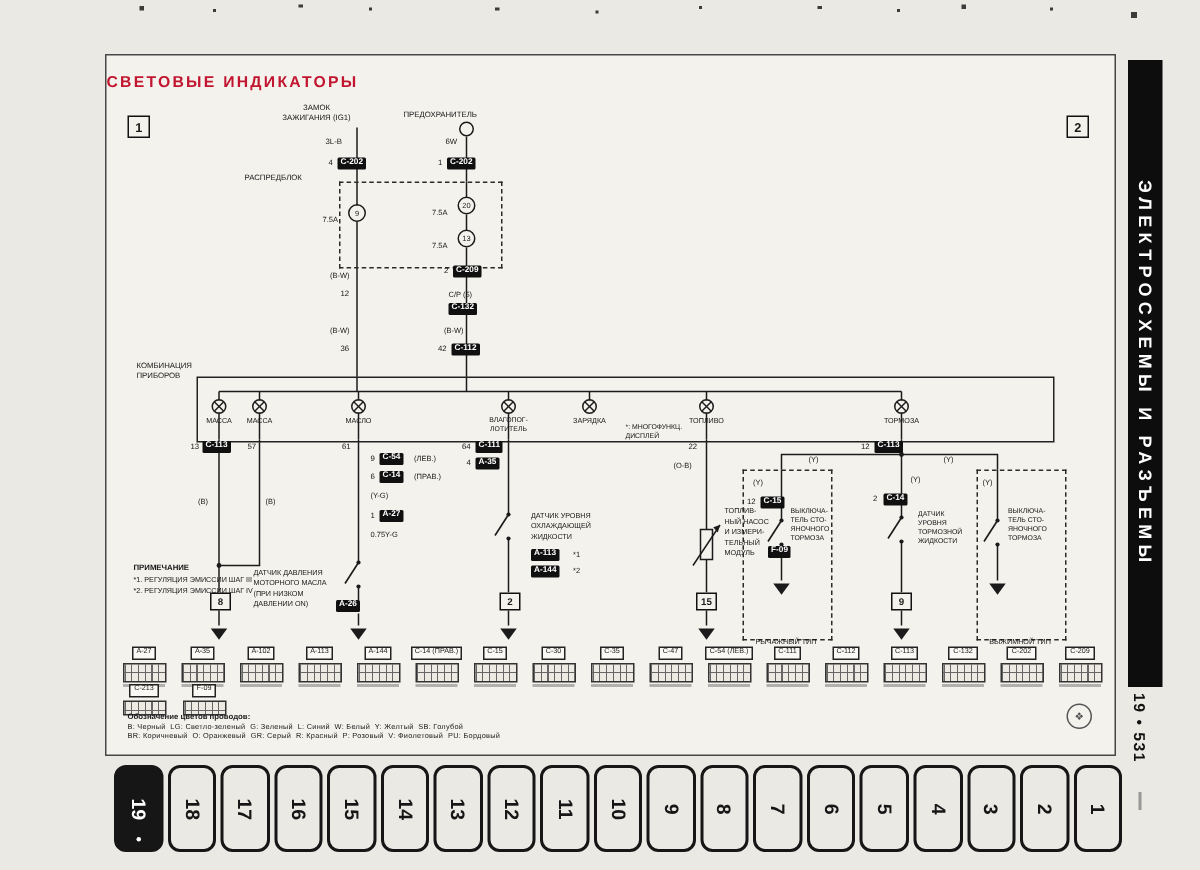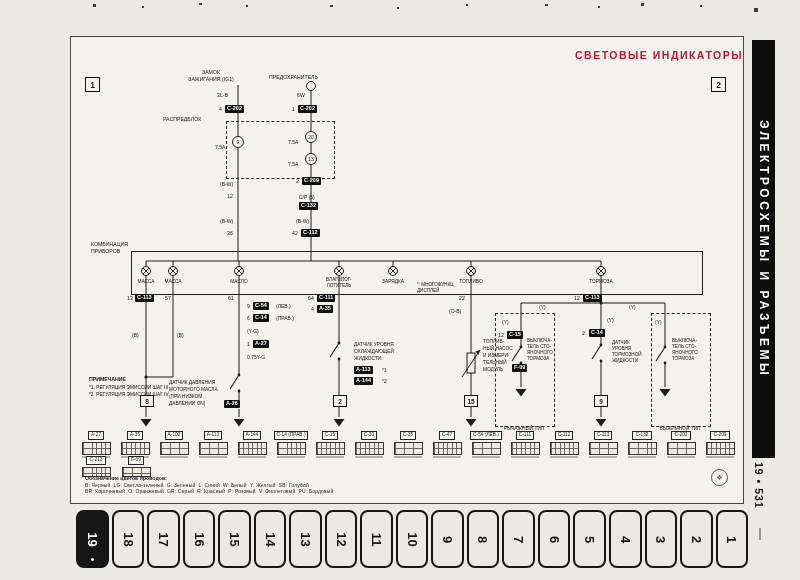--- a/index.html
+++ b/index.html
@@ -1,20 +1,20 @@
 <!DOCTYPE html>
 <html><head>
 <meta charset="utf-8">
 <style>
   html,body{margin:0;padding:0;}
   body{width:800px;height:580px;position:relative;overflow:hidden;
        background:#ebe9e4;font-family:"Liberation Sans",sans-serif;color:#1b1b1b;}
   #diagram{position:absolute;left:70px;top:36px;width:672px;height:466px;
            border:1.4px solid #474747;background:#f4f2ed;}
-  .dtitle{position:absolute;left:0;right:0;top:12px;text-align:right;
+  .dtitle{position:absolute;left:0;right:0;top:12px;text-align:left;
           font-weight:bold;font-size:10.5px;letter-spacing:1.5px;z-index:3;}
   #dsvg{position:absolute;left:0;top:0;z-index:1;}
   #dlayer{position:absolute;left:0;top:0;width:672px;height:466px;z-index:2;}
   .dl{position:absolute;line-height:1;white-space:nowrap;color:#161616;}
   .chip{position:absolute;background:#101010;color:#fff;font-size:5.5px;font-weight:bold;
         line-height:1;padding:1px 2px;border-radius:1px;white-space:nowrap;}
   .gbox{position:absolute;width:12px;height:10px;border:1.2px solid #111;background:#f4f2ed;
         font-size:6.5px;font-weight:bold;display:flex;align-items:center;justify-content:center;}
   .marker{position:absolute;width:13px;height:13px;border:1.4px solid #111;background:#f4f2ed;
         font-size:8.5px;font-weight:bold;display:flex;align-items:center;justify-content:center;}

